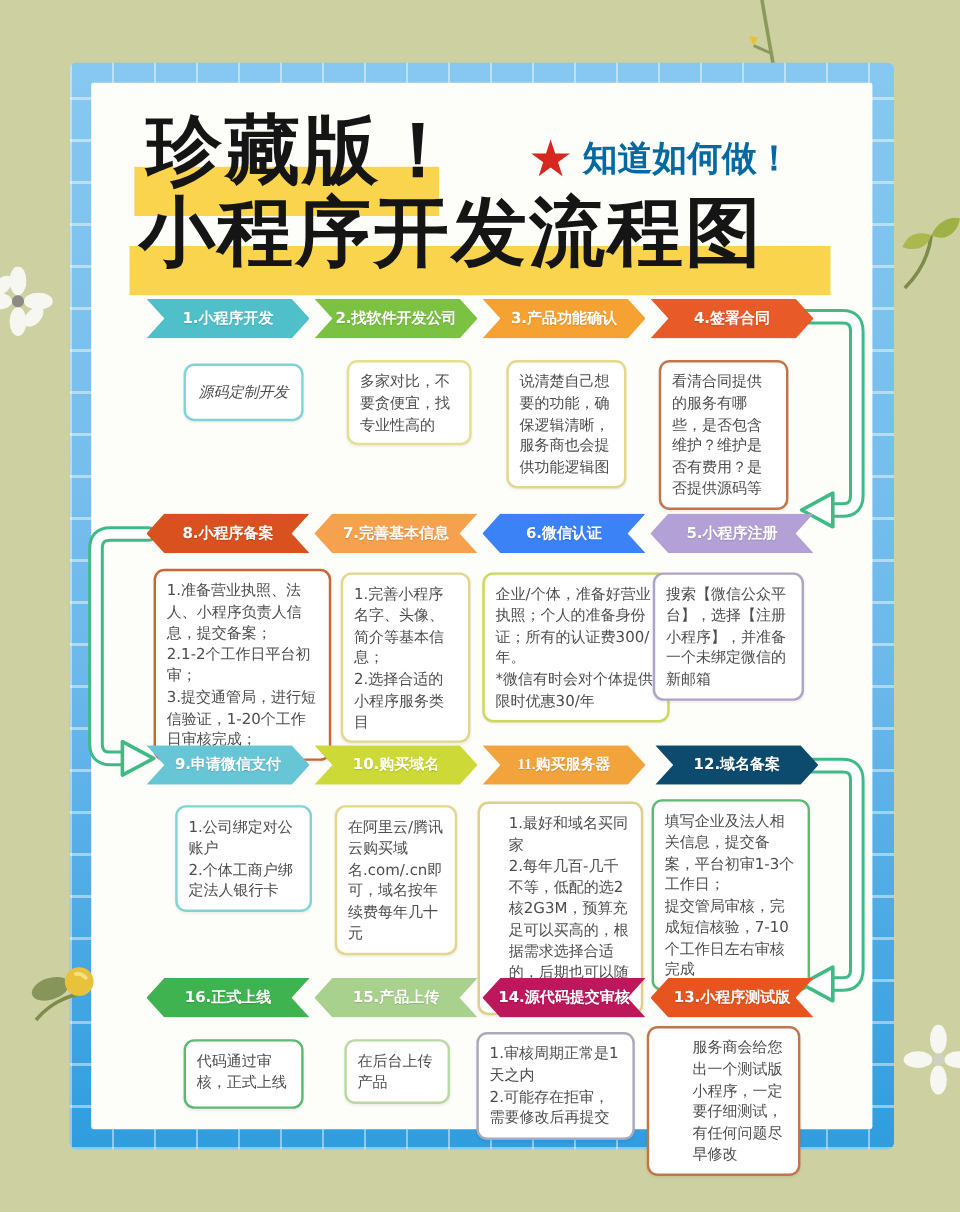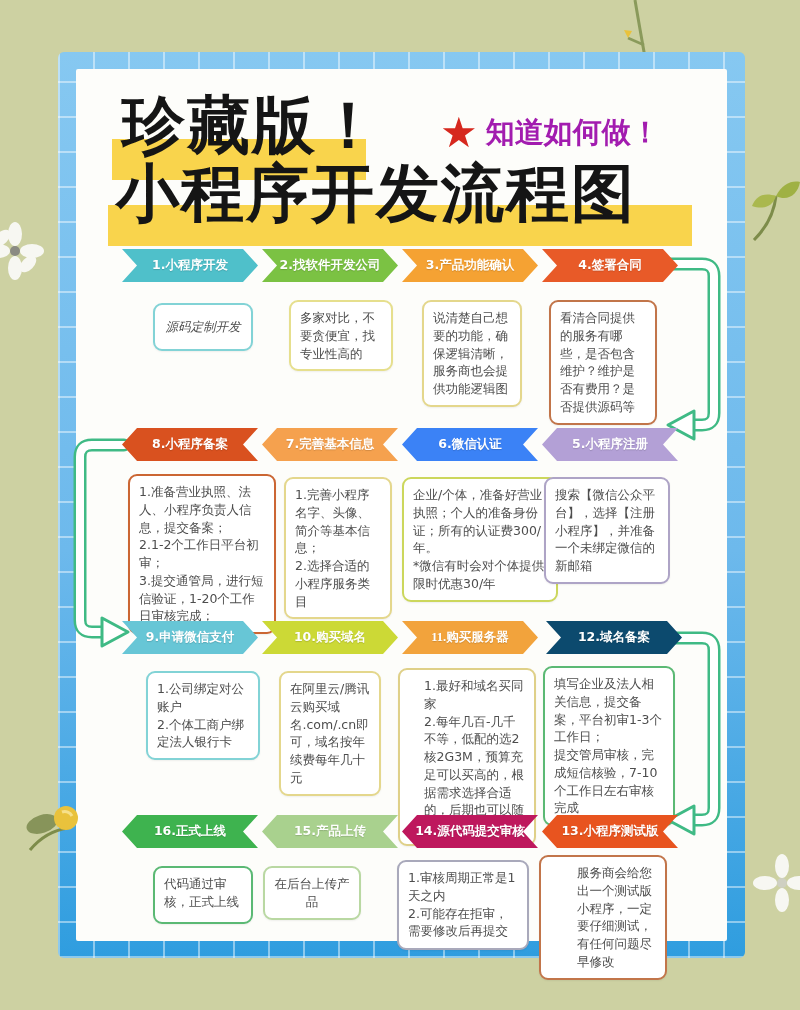--- a/index.html
+++ b/index.html
@@ -21,21 +21,21 @@
   .card{
     position:absolute;left:76px;top:69px;width:651px;height:872px;
     background:#fdfdfa;border-radius:2px;
   }
   
   .hl{position:absolute;background:#f9d44c;z-index:1;}
   .title-line{position:absolute;z-index:2;color:#151515;font-weight:900;
     font-size:63px;line-height:1;letter-spacing:2px;white-space:nowrap;}
   .badge{position:absolute;z-index:2;display:flex;align-items:center;gap:8px;}
   .badge .star{color:#d6281e;font-size:42px;line-height:1;}
-  .badge .btxt{color:#a21caf;font-weight:800;font-size:29px;white-space:nowrap;}
+  .badge .btxt{color:#0369a1;font-weight:800;font-size:29px;white-space:nowrap;}
   
   .arrow{
     position:absolute;width:136px;height:33px;display:flex;align-items:center;justify-content:center;
     color:#fff;font-weight:700;font-size:12.5px;white-space:nowrap;z-index:3;
     text-shadow:0 1px 1px rgba(0,0,0,.15);
   }
   .arrow.r{clip-path:polygon(0 0,calc(100% - 15px) 0,100% 50%,calc(100% - 15px) 100%,0 100%,15px 50%);}
   .arrow.l{clip-path:polygon(15px 0,100% 0,calc(100% - 15px) 50%,100% 100%,15px 100%,0 50%);}
   
   .note{
@@ -147,21 +147,21 @@
 2.每年几百-几千不等，低配的选2核2G3M，预算充足可以买高的，根据需求选择合适的，后期也可以随时升级</div>
   <div class="note" style="left: 543px; top: 666px; width: 132px; min-height: 134px; border-color: rgb(91, 185, 116);">填写企业及法人相关信息，提交备案，平台初审1-3个工作日；
 提交管局审核，完成短信核验，7-10个工作日左右审核完成</div>
 
   <div class="arrow l" style="left: 122px; top: 815px; background: rgb(62, 179, 79);">16.正式上线</div>
   <div class="arrow l" style="left: 262px; top: 815px; background: rgb(169, 209, 142);">15.产品上传</div>
   <div class="arrow l" style="left: 402px; top: 815px; background: #be185d;">14.源代码提交审核</div>
   <div class="arrow l" style="left: 542px; top: 815px; background: rgb(232, 84, 31);">13.小程序测试版</div>
 
   <div class="note" style="left: 153px; top: 866px; width: 100px; min-height: 58px; border-color: rgb(91, 185, 116);">代码通过审核，正式上线</div>
-  <div class="note" style="left: 263px; top: 866px; width: 98px; min-height: 54px; border-color: rgb(185, 216, 162); text-align: center;">在后台上传产品</div>
+  <div class="note" style="left: 287px; top: 866px; width: 88px; min-height: 54px; border-color: rgb(185, 216, 162);">在后台上传产品</div>
   <div class="note" style="left: 397px; top: 860px; width: 132px; min-height: 90px; border-color: rgb(169, 169, 187);">1.审核周期正常是1天之内
 2.可能存在拒审，需要修改后再提交</div>
   <div class="note" style="left: 539px; top: 855px; width: 128px; min-height: 96px; border-color: rgb(194, 117, 74); padding-left: 36px;">服务商会给您出一个测试版小程序，一定要仔细测试，有任何问题尽早修改</div>
 
   <svg class="conn" style="left:664px;top:248px;" width="64" height="205" viewBox="0 0 64 205">
     <path d="M6 16 H 38 Q 50 16 50 28 V 165 Q 50 177 38 177 H 28" fill="none" stroke="#3fba85" stroke-width="13" stroke-linecap="round" stroke-linejoin="round"></path>
     <path d="M6 16 H 38 Q 50 16 50 28 V 165 Q 50 177 38 177 H 28" fill="none" stroke="#ffffff" stroke-width="8" stroke-linecap="round" stroke-linejoin="round"></path>
     <path d="M30 163 L30 191 L4 177 Z" fill="#ffffff" stroke="#3fba85" stroke-width="3" stroke-linejoin="round"></path>
   </svg>
   <svg class="conn" style="left:66px;top:430px;" width="70" height="222" viewBox="0 0 70 222">

